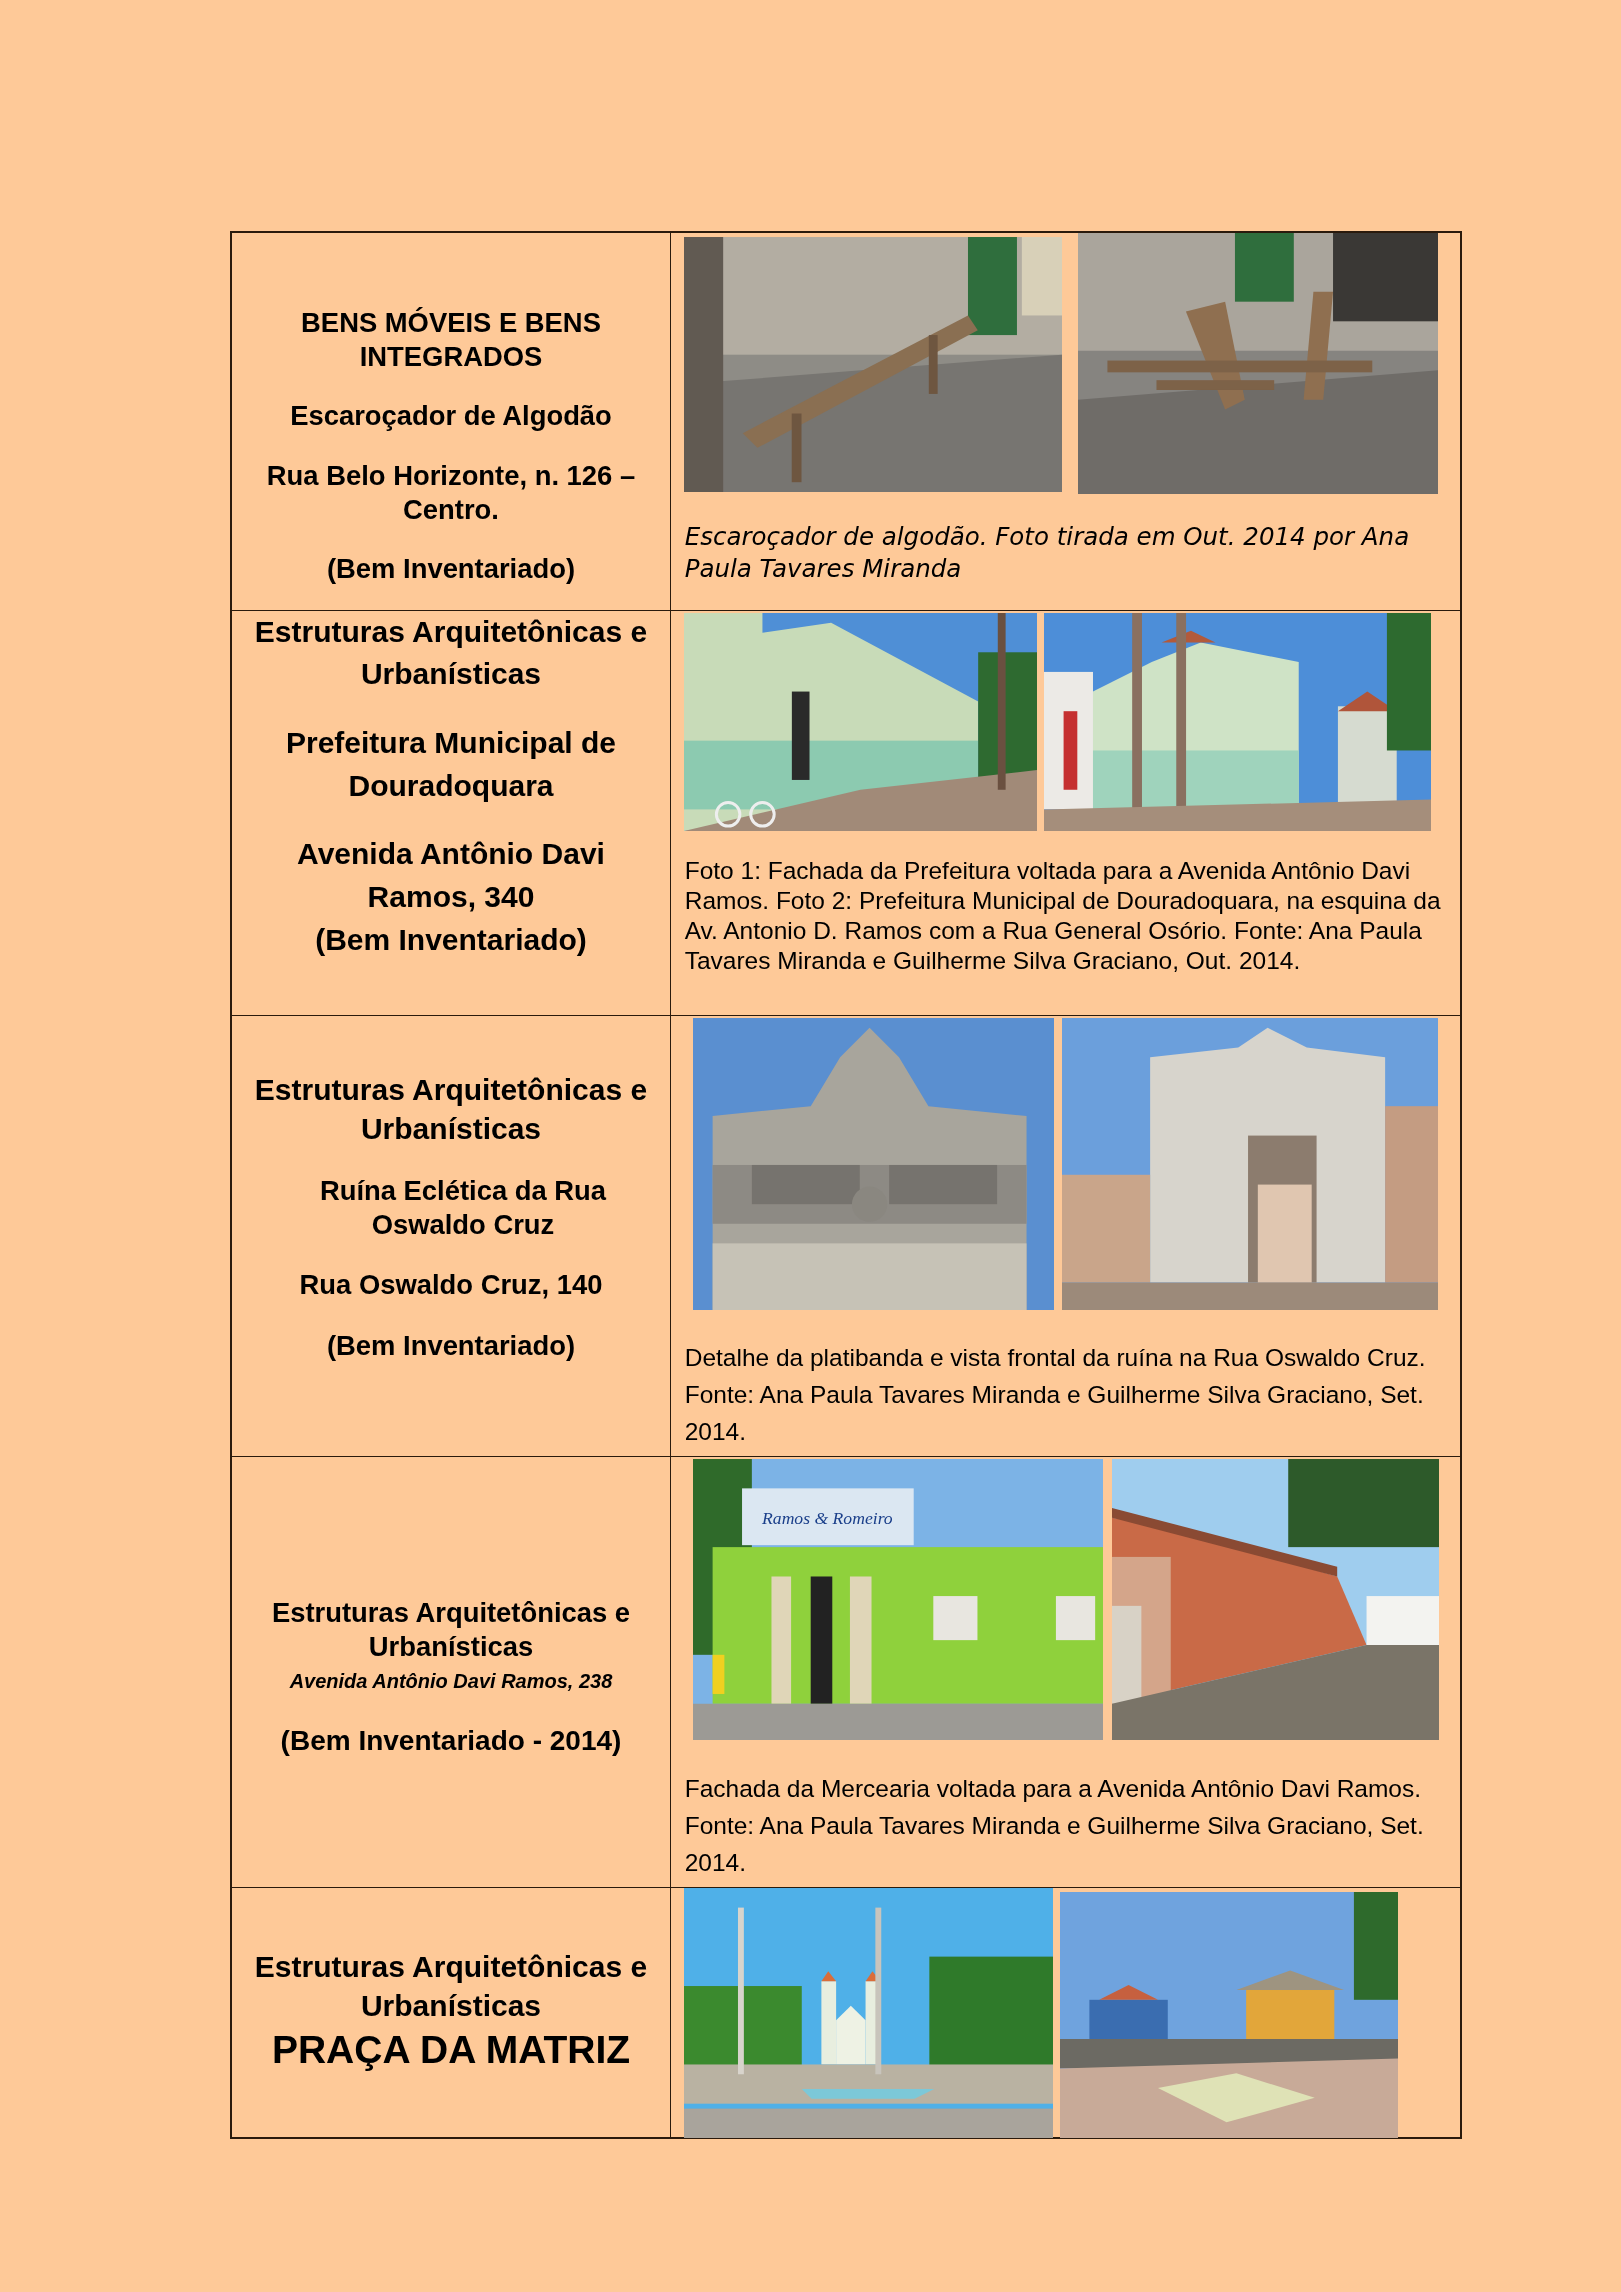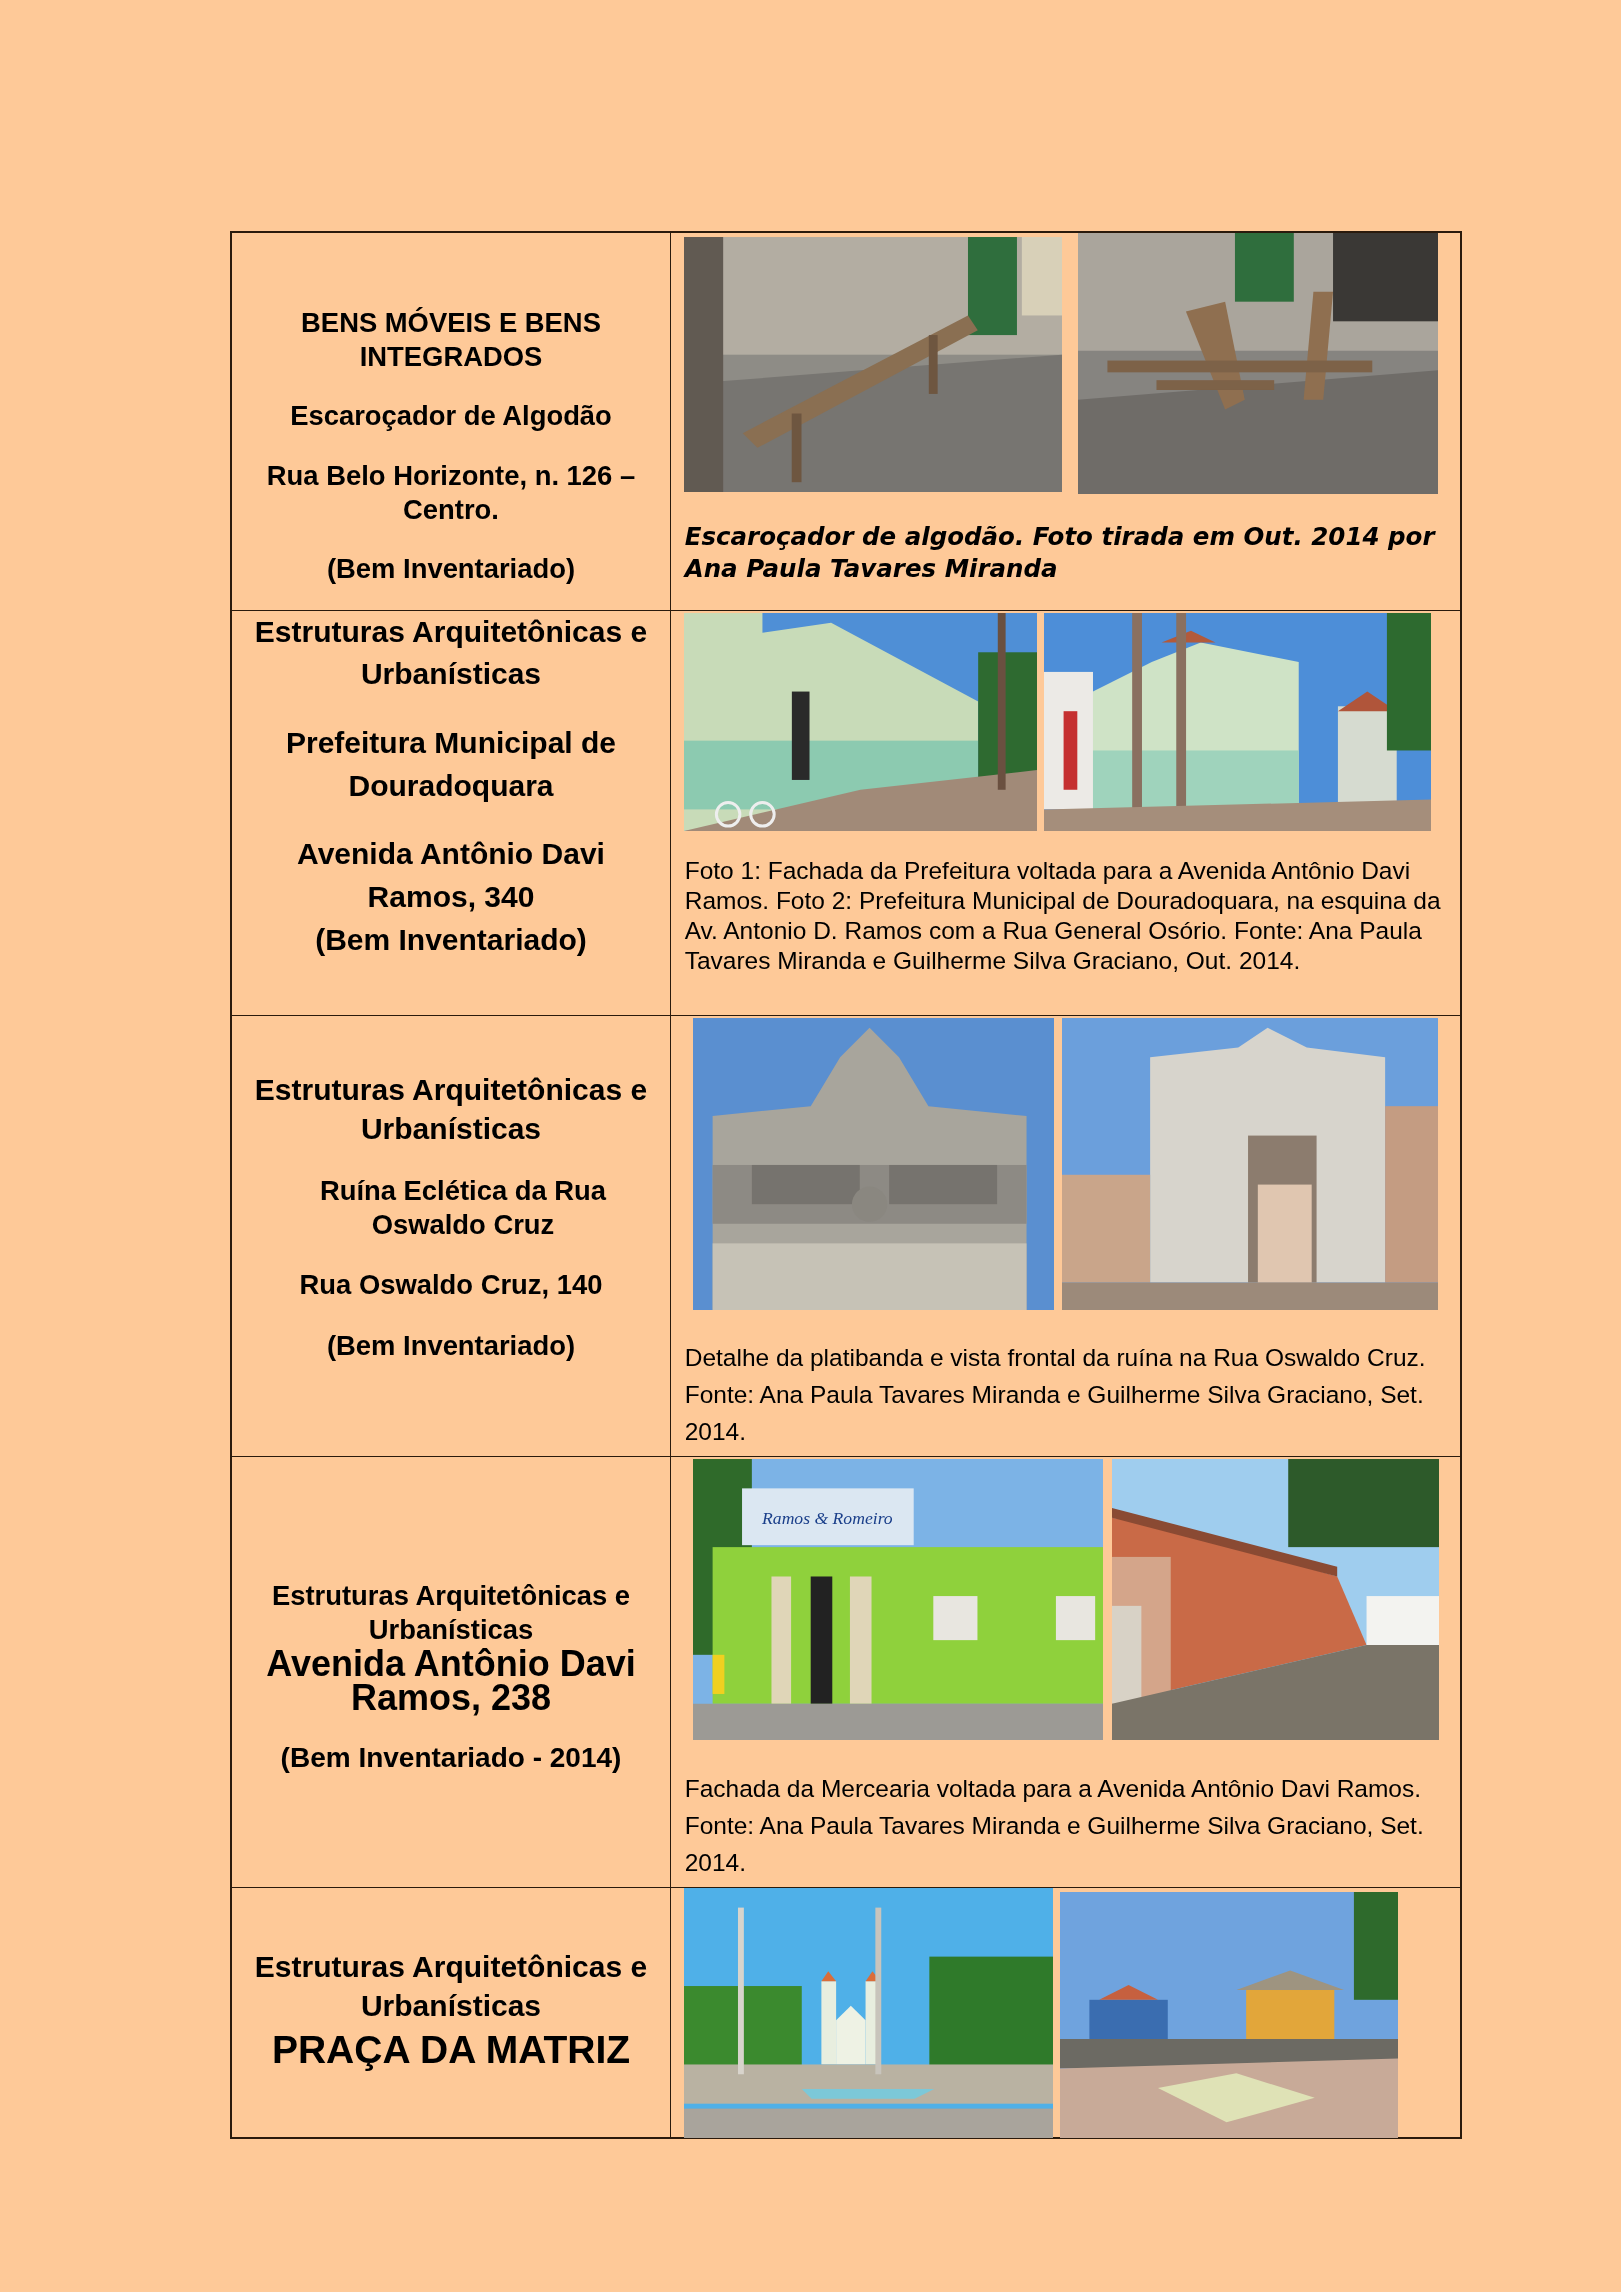--- a/index.html
+++ b/index.html
@@ -6,21 +6,21 @@
   body { width:1621px; height:2293px; background:#fec998; position:relative; overflow:hidden; font-family:"Liberation Sans", sans-serif; color:#000; }
   .tbl { position:absolute; left:230px; top:231px; width:1232px; border:2px solid #2a1a0c; box-sizing:border-box; }
   .row { position:relative; display:flex; border-top:1.5px solid #2a1a0c; box-sizing:border-box;justify-content:flex-end; }
   .row:first-child { border-top:none; }
   .left { width:439px; border-right:1.5px solid #2a1a0c; box-sizing:border-box; display:flex; flex-direction:column; justify-content:center; align-items:center; text-align:center; font-weight:bold; padding:0 13.7px; }
   .right { flex:1; position:relative; }
   .p { margin:0; }
   .photo { position:absolute; overflow:hidden; }
   .photo svg { width:100%; height:100%; display:block; }
   .cap { position:absolute; left:13.7px; right:13.7px; font-size:24.5px; line-height:30px; }
-  .cap.it { font-family:"DejaVu Sans", sans-serif; font-style:italic; font-size:24.5px; line-height:32px;font-weight:bold; }
+  .cap.it { font-family:"DejaVu Sans", sans-serif; font-style:italic; font-size:24.5px; line-height:32px; }
 </style>
 </head>
 <body>
 
 <div class="tbl">
 
   <div class="row" style="height:377px;">
     <div class="left">
       <p class="p" style="font-size:27.4px;line-height:34px;margin-top:49px;">BENS MÓVEIS E BENS INTEGRADOS</p>
       <p class="p" style="font-size:27.4px;line-height:34px;margin-top:25.5px;">Escaroçador de Algodão</p>
@@ -129,21 +129,21 @@
             <rect x="0" y="270" width="384" height="28" fill="#9c8a7a"></rect>
           </svg>
       </div>
       <p class="cap" style="top:298px;line-height:37px;">Detalhe da platibanda e vista frontal da ruína na Rua Oswaldo Cruz.  Fonte: Ana Paula Tavares Miranda e Guilherme Silva Graciano, Set. 2014.</p>
     </div>
   </div>
 
   <div class="row" style="height:431px;">
     <div class="left">
       <p class="p" style="font-size:27.4px;line-height:34px;margin-top:9.8px;">Estruturas Arquitetônicas e Urbanísticas</p>
-      <p class="p" style="font-size:36px;line-height:34px;margin-top:0px;">Avenida Antônio Davi Ramos, 238</p>
+      <p class="p" style="font-size:20px;line-height:34px;margin-top:0px;font-style:italic;">Avenida Antônio Davi Ramos, 238</p>
       <p class="p" style="font-size:28px;line-height:34px;margin-top:26.5px;">(Bem Inventariado - 2014)</p>
     </div>
     <div class="right">
       <div class="photo" style="left:21.6px;top:2px;width:410px;height:281px;">
         <svg viewBox="0 0 418 287" preserveAspectRatio="none">
             <rect width="418" height="287" fill="#7cb3e6"></rect>
             <rect x="0" y="0" width="60" height="200" fill="#2f6a2a"></rect>
             <rect x="20" y="90" width="398" height="160" fill="#8fd13c"></rect>
             <rect x="50" y="30" width="175" height="58" fill="#dbe7f2"></rect>
             <text x="137" y="66" text-anchor="middle" font-family="Liberation Serif, serif" font-style="italic" font-size="18" fill="#1a3f8a">Ramos &amp; Romeiro</text>

